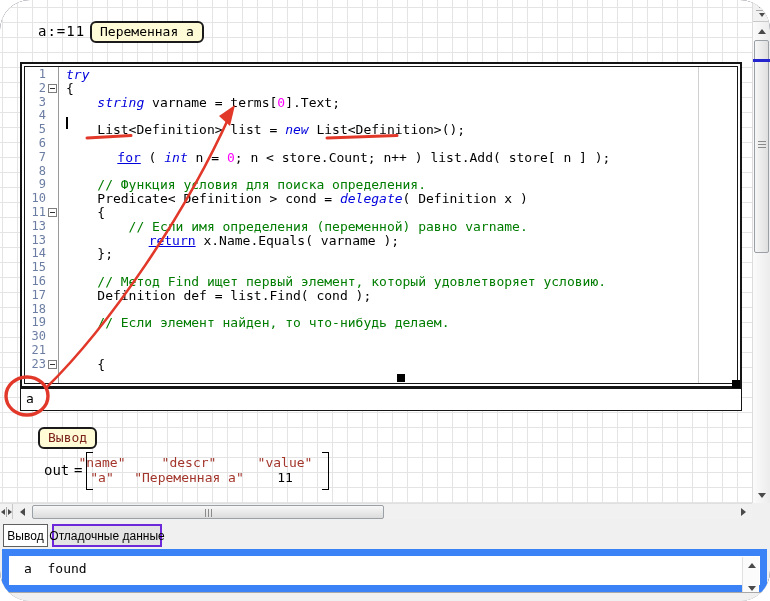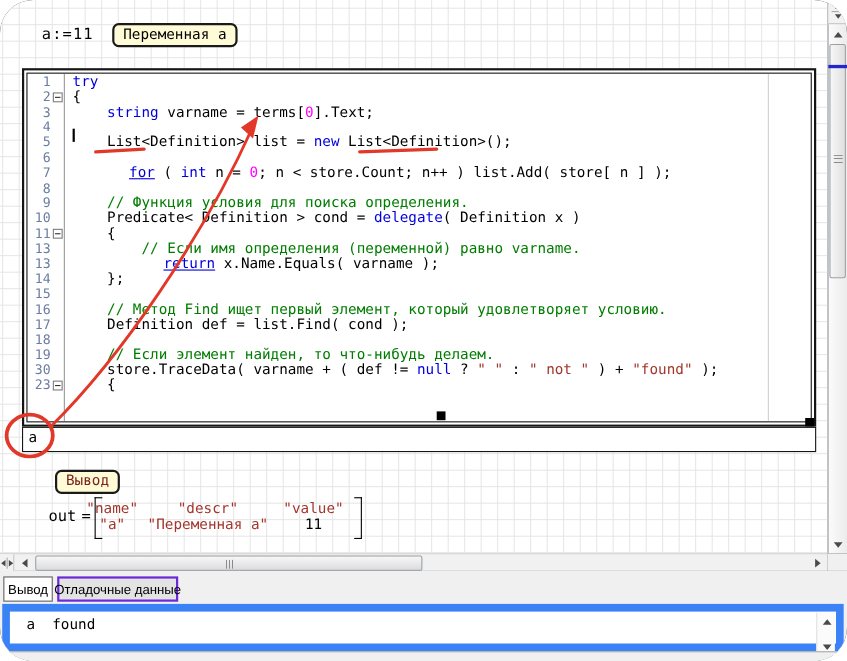--- a/index.html
+++ b/index.html
@@ -20,39 +20,38 @@
 
   
   #def-a { position:absolute; left:38px; top:23px; font:14px "DejaVu Sans Mono", monospace; color:#000; letter-spacing:1px; }
   #def-a span { display:inline-block; }
 
   
   .tag {
     position:absolute; background:#fffbd6; border:2px solid #1a1a1a; border-radius:6px;
     font:13px "DejaVu Sans Mono", monospace; color:#000; padding:1px 8px 2px 8px; height:22px;
     white-space:nowrap;
-    margin-left:12px;
   }
   #tag-var { left:90px; top:21px; }
   #tag-out { left:38px; top:427px; color:#7c231d; }
 
   
   #ed-outer { position:absolute; left:20px; top:62px; width:722px; height:326px; border:2px solid #151515; background:#fff; }
   #ed-inner { position:absolute; left:2px; top:2px; right:2px; bottom:2px; border:1px solid #151515; background:#fff; overflow:hidden; }
   #ed-lines { position:absolute; left:0; top:1px; right:1px; bottom:1px; overflow:hidden; }
   .cl { display:flex; height:13.8px; align-items:center; font:13px/13.8px "DejaVu Sans Mono", monospace; }
   .ln { width:21px; flex:none; text-align:right; font-size:12px; color:#6b7da2; }
   .fc { width:12px; flex:none; position:relative; height:100%; }
   .fold {
     position:absolute; left:2px; top:2px; width:9px; height:9px;
     border:1px solid #7d7d7d; background:#fff;
   }
   .fold::after { content:""; position:absolute; left:1px; top:3px; width:5px; height:1px; background:#333; }
   .ct { white-space:pre; padding-left:8px; position:relative; }
-  .tk-k { color:#0000dd; }
+  .tk-k { color:#0000dd;font-style:italic; }
   .tk-u { color:#0000dd; text-decoration:underline;margin-left:20px; }
   .tk-n { color:#ff00ff; }
   .tk-s { color:#a3362c; }
   .tk-c { color:#007d00; }
   .tk-p { color:#000; }
   #gutter-sep { position:absolute; left:33px; top:0; bottom:0; width:1px; background:#9a9a9a; }
   #guide-line { position:absolute; left:673px; top:0; bottom:0; width:1px; background:#cfcfcf; }
   .caret { position:absolute; left:8px; top:1px; width:1.5px; height:11.5px; background:#000; }
 
   
@@ -251,21 +250,25 @@
               <span class="ct"></span>
             </div>
             <div class="cl">
               <span class="ln">19</span>
               <span class="fc"></span>
               <span class="ct"><span class="tk-c">    // Если элемент найден, то что-нибудь делаем.</span></span>
             </div>
             <div class="cl">
               <span class="ln">30</span>
               <span class="fc"></span>
-              <span class="ct"><span class="tk-p">    store.TraceData( varname + ( def != </span><span class="tk-k">null</span><span class="tk-p"> ? </span><span class="tk-s">" "</span><span class="tk-p"> : </span><span class="tk-s">" not "</span><span class="tk-p"> ) + </span><span class="tk-s">"found"</span><span class="tk-p"> );</span></span>
+            </div>
+            <div class="cl">
+              <span class="ln">21</span>
+              <span class="fc"></span>
+              <span class="ct"></span>
             </div>
             <div class="cl">
               <span class="ln">23</span>
               <span class="fc">
                 <span class="fold"></span>
               </span>
               <span class="ct"><span class="tk-p">    {</span></span>
             </div>
           </div>
         <div id="gutter-sep"></div>

